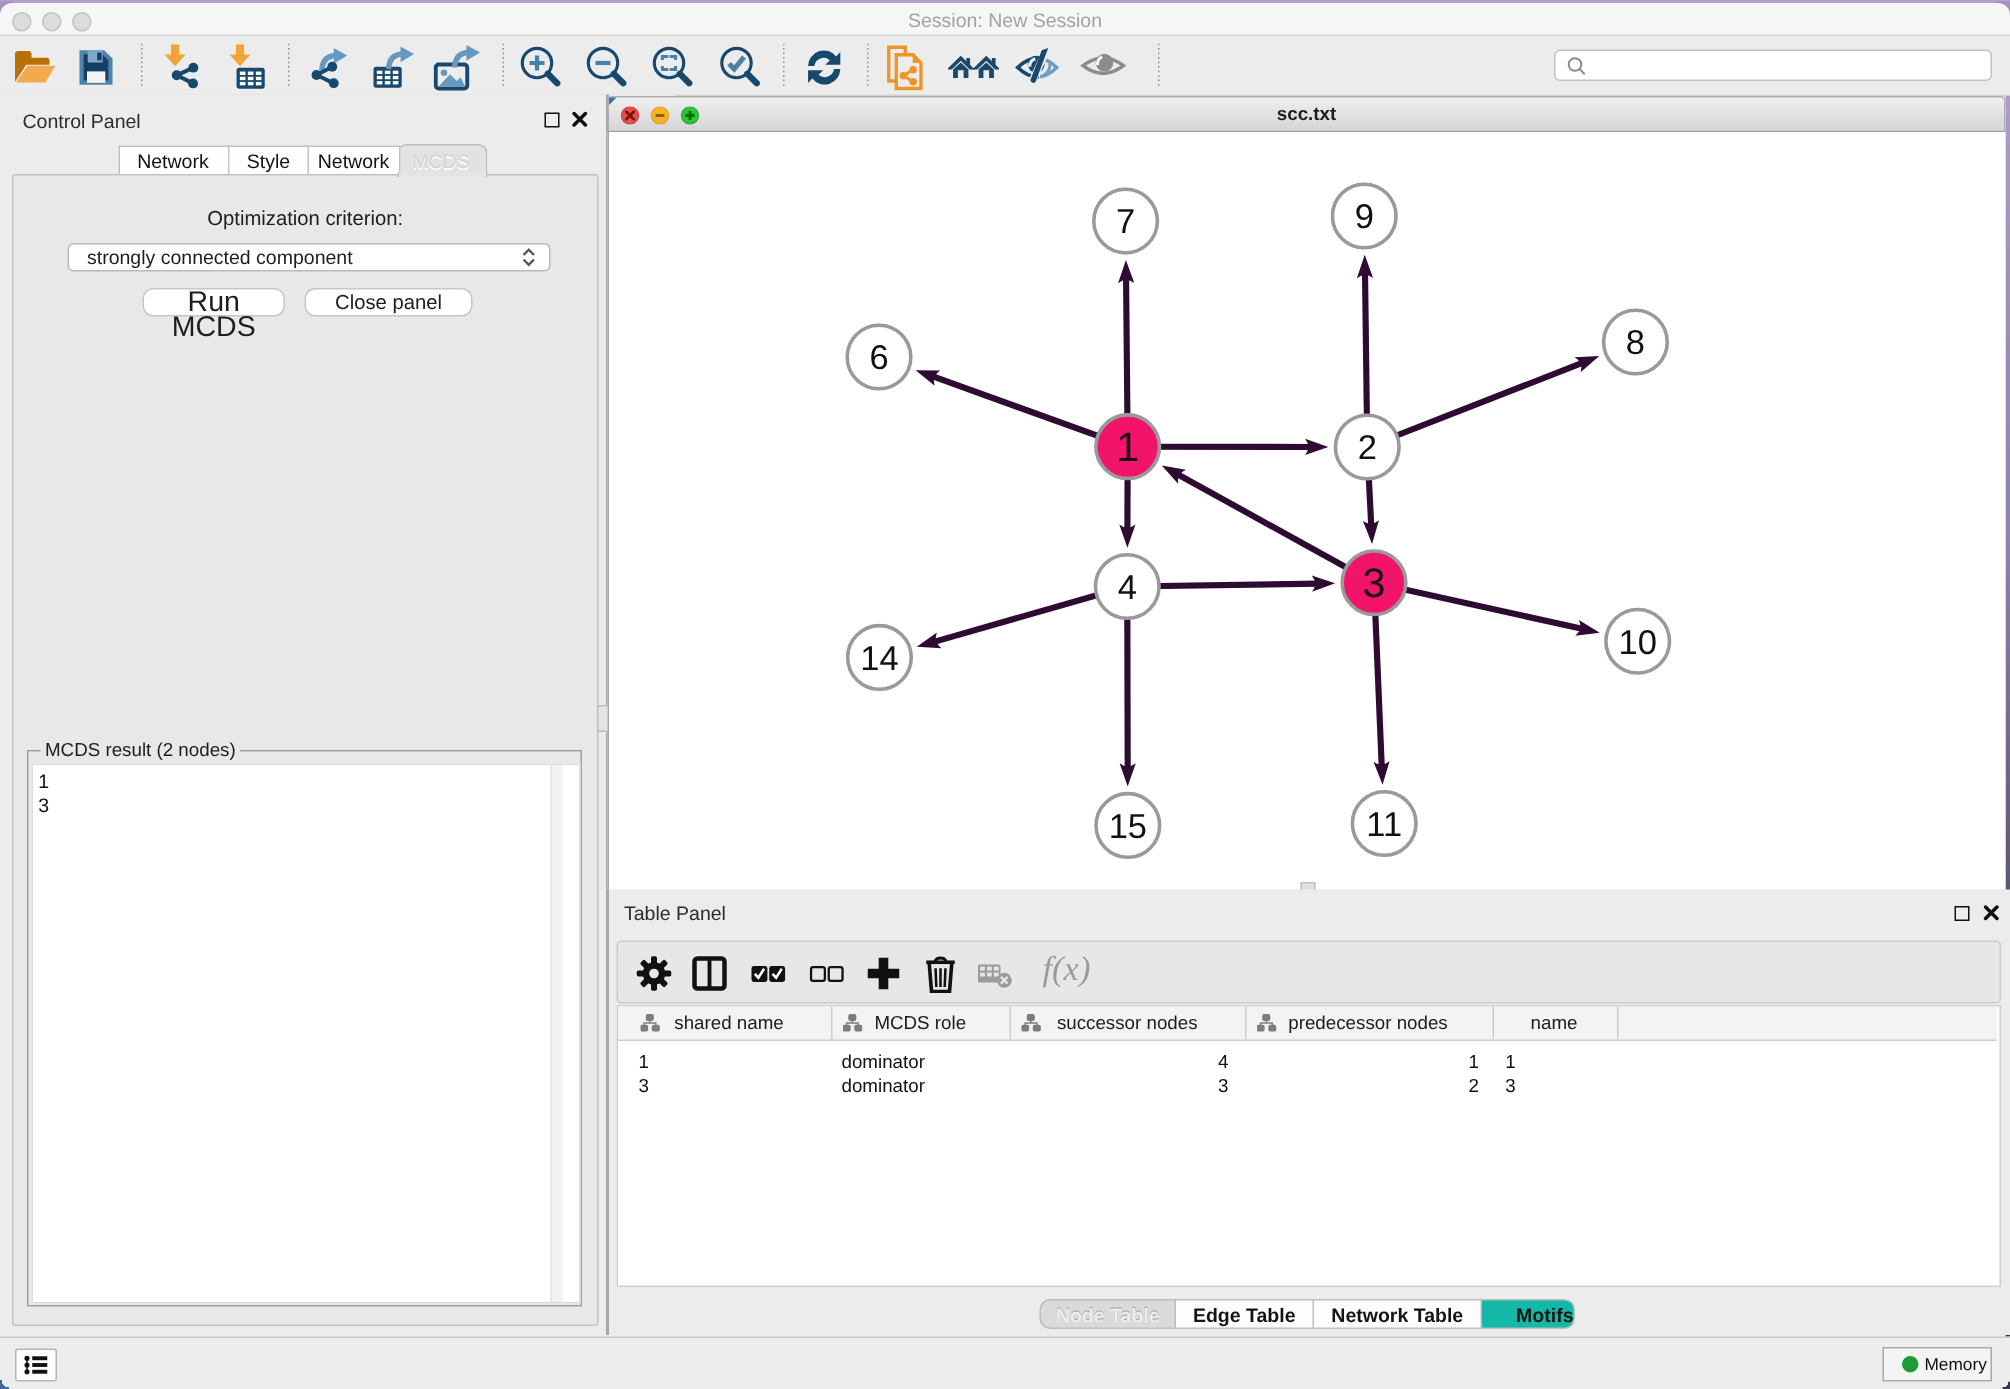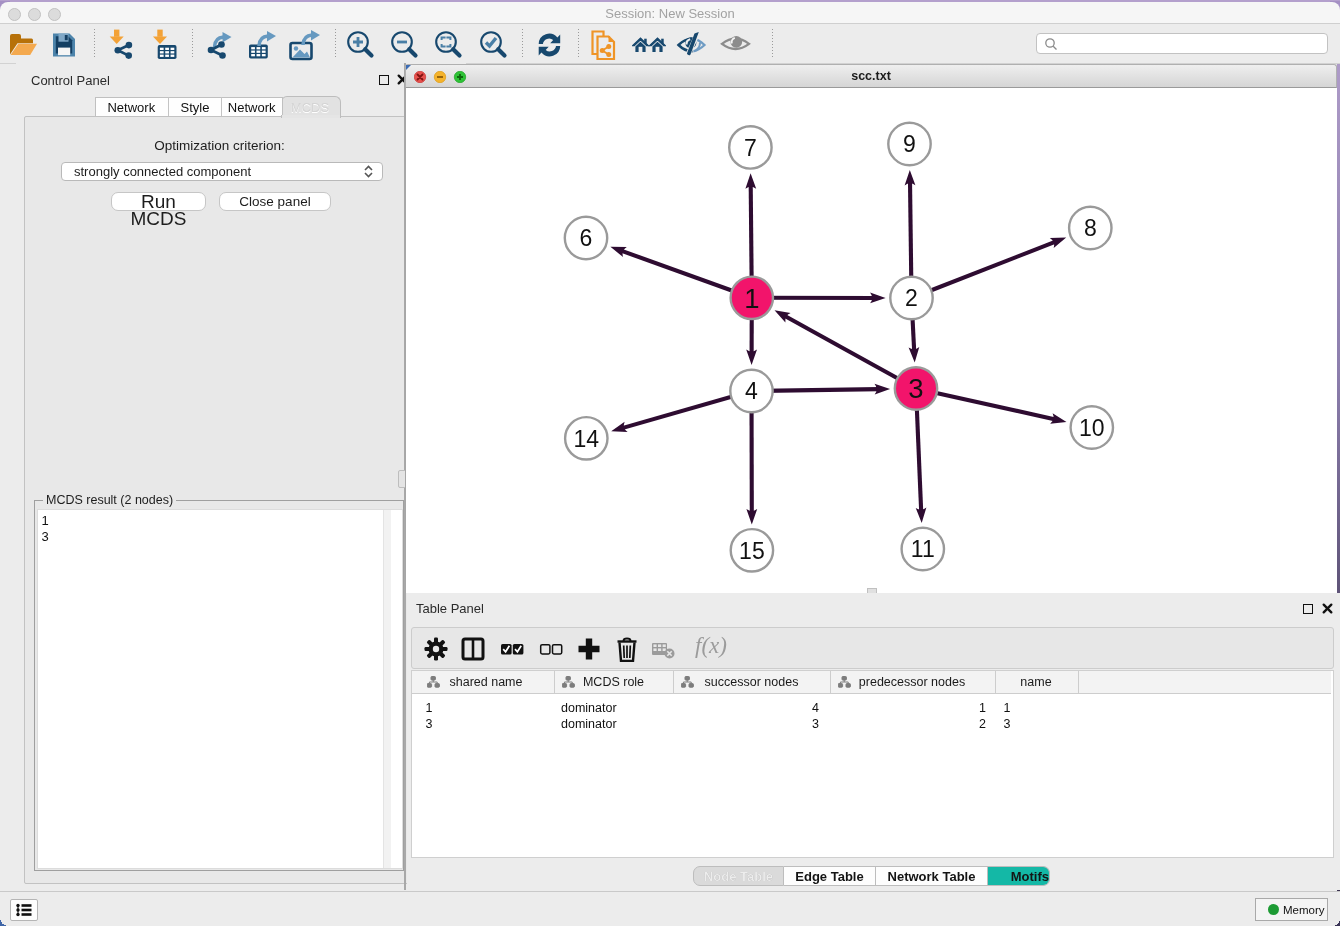--- a/index.html
+++ b/index.html
@@ -184,21 +184,21 @@
     </svg>
 </div>
 
 <div class="abs" style="left:1036px;top:33px;width:290px;height:19px;background:#fff;border:1px solid #c2c2c2;border-radius:4px;">
   <svg class="abs" style="left:7px;top:3px;" width="14" height="14" viewBox="0 0 14 14">
       <circle cx="6" cy="6" r="4.2" fill="none" stroke="#8a8a8a" stroke-width="1.3"></circle>
       <line x1="9.2" y1="9.2" x2="12.5" y2="12.5" stroke="#8a8a8a" stroke-width="1.3"></line>
     </svg>
 </div>
 
-<div id="controlpanel" class="abs" style="left:16px;top:63px;width:450px;height:827px;background:#ececec;">
+<div id="controlpanel" class="abs" style="left:0;top:63px;width:450px;height:827px;background:#ececec;">
   <div class="abs" style="left:15px;top:10px;font-size:13px;color:#2b2b2b;">Control Panel</div>
   <div class="abs" style="left:363px;top:12px;width:8px;height:8px;border:1.4px solid #111;"></div>
   <svg class="abs" style="left:381px;top:11px;" width="11" height="11" viewBox="0 0 13 13">
       <path d="M2 2 L11 11 M11 2 L2 11" stroke="#111" stroke-width="2.8" stroke-linecap="round"></path>
     </svg>
 
   <div class="abs" style="left:265px;top:33px;width:58px;height:21px;background:#e2e2e2;border:1px solid #bdbdbd;border-bottom:none;border-radius:6px 6px 0 0;"></div>
   <div class="abs" style="left:79px;top:34px;width:186px;height:20px;background:#fefefe;border:1px solid #c0c0c0;border-bottom:none;"></div>
   <div class="abs" style="left:79px;top:34px;width:186px;height:19px;display:flex;text-align:center;font-size:13px;color:#111;">
     <div style="width:73px;border-right:1px solid #c4c4c4;padding-top:3px;">Network</div>

